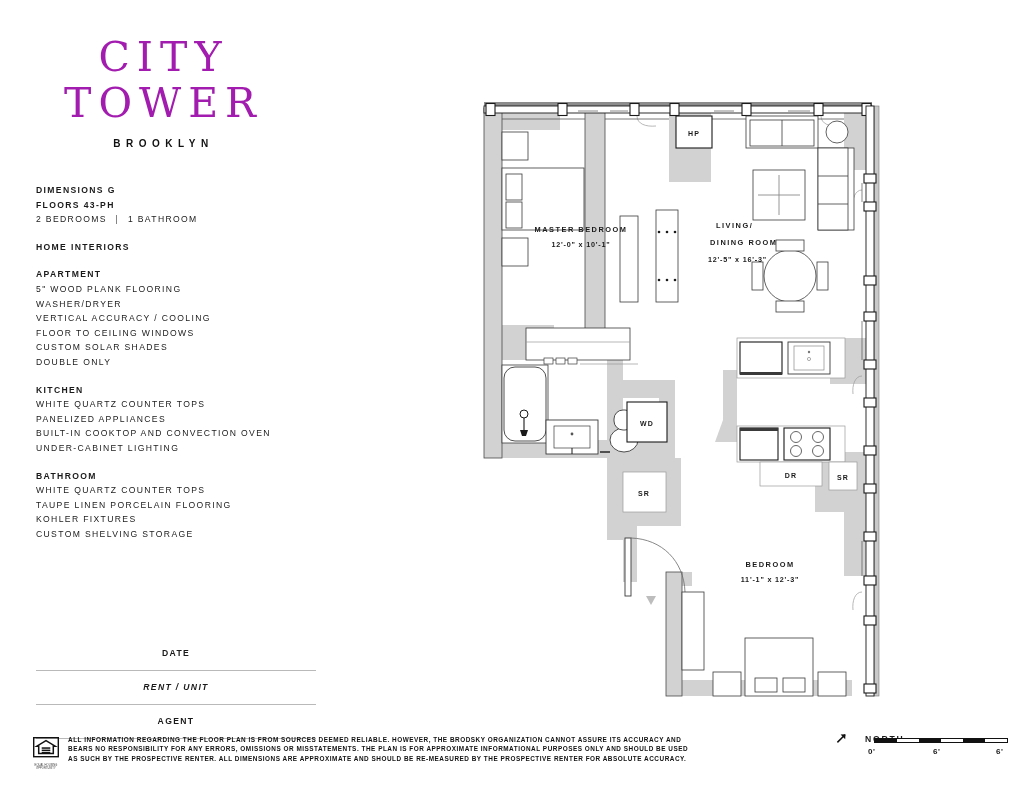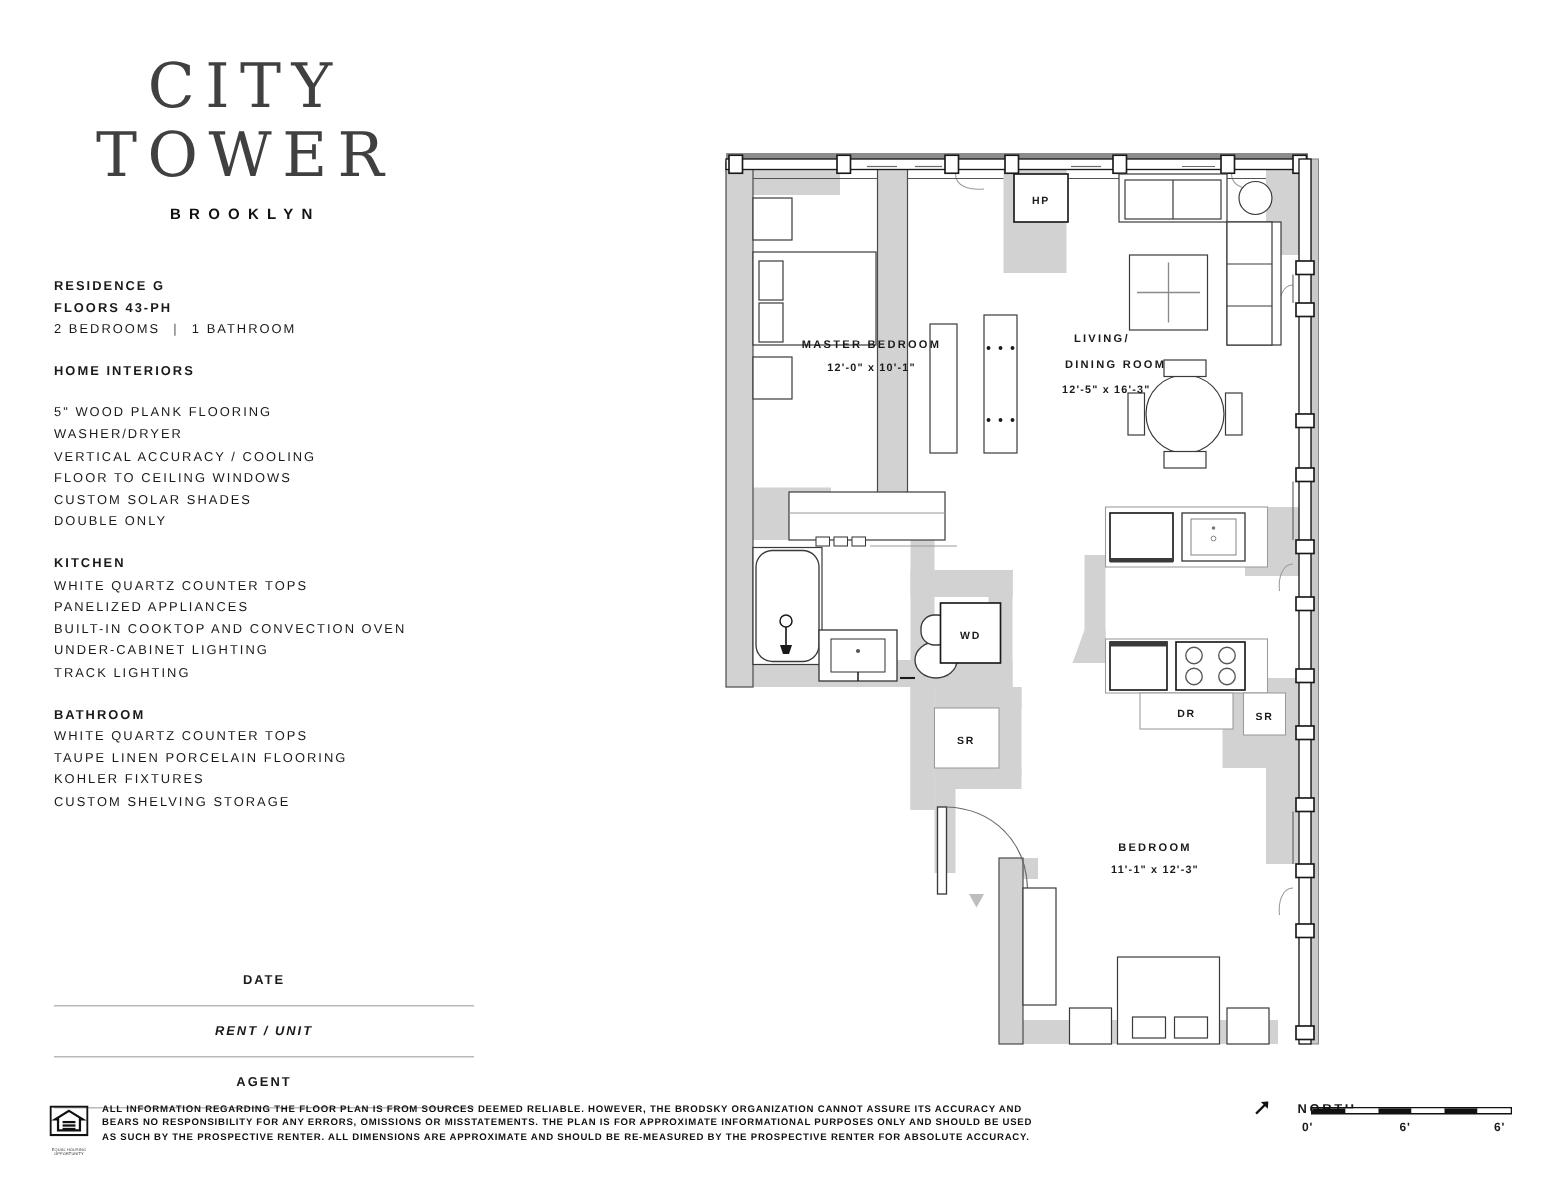--- a/index.html
+++ b/index.html
@@ -7,21 +7,21 @@
        font-family:"Liberation Sans","DejaVu Sans",sans-serif;color:#1a1a1a;}
 
   .page{position:absolute;inset:0;}
 
   
   .left{position:absolute;left:36px;top:34px;width:300px;}
 
   .logo{text-align:center;width:255px;}
   .logo-line{font-family:"DejaVu Serif","Liberation Serif",serif;
        font-size:41px;letter-spacing:7px;line-height:46px;font-weight:400;
-       color:#404040;}
+       color:#a21caf;}
   .logo-sub{font-size:10px;letter-spacing:5.5px;font-weight:700;
        margin-top:12px;color:#111;}
 
   .specs{margin-top:34px;font-size:8.6px;letter-spacing:1.35px;line-height:14.6px;}
   .spec-head{font-weight:700;}
   .spec-row{white-space:nowrap;}
   .gap{height:13px;}
   .divider-pipe{display:inline-block;padding:0 5px;color:#555;}
 
   
@@ -66,46 +66,46 @@
 
   <div class="left">
 
     <div class="logo">
       <div class="logo-line">CITY</div>
       <div class="logo-line">TOWER</div>
       <div class="logo-sub">BROOKLYN</div>
     </div>
 
     <div class="specs">
-      <div class="spec-row spec-head">RESIDENCE G</div>
+      <div class="spec-row spec-head">DIMENSIONS G</div>
       <div class="spec-row spec-head">FLOORS 43-PH</div>
       <div class="spec-row">
         <span>2 BEDROOMS</span>
         <span class="divider-pipe">|</span>
         <span>1 BATHROOM</span>
       </div>
 
       <div class="gap"></div>
       <div class="spec-row spec-head">HOME INTERIORS</div>
 
       <div class="gap"></div>
+      <div class="spec-row spec-head">APARTMENT</div>
       <div class="spec-row">5"  WOOD PLANK FLOORING</div>
       <div class="spec-row">WASHER/DRYER</div>
       <div class="spec-row">VERTICAL ACCURACY / COOLING</div>
       <div class="spec-row">FLOOR TO CEILING WINDOWS</div>
       <div class="spec-row">CUSTOM SOLAR SHADES</div>
       <div class="spec-row">DOUBLE ONLY</div>
 
       <div class="gap"></div>
       <div class="spec-row spec-head">KITCHEN</div>
       <div class="spec-row">WHITE QUARTZ COUNTER TOPS</div>
       <div class="spec-row">PANELIZED APPLIANCES</div>
       <div class="spec-row">BUILT-IN COOKTOP AND CONVECTION OVEN</div>
       <div class="spec-row">UNDER-CABINET LIGHTING</div>
-      <div class="spec-row">TRACK LIGHTING</div>
 
       <div class="gap"></div>
       <div class="spec-row spec-head">BATHROOM</div>
       <div class="spec-row">WHITE QUARTZ COUNTER TOPS</div>
       <div class="spec-row">TAUPE LINEN PORCELAIN FLOORING</div>
       <div class="spec-row">KOHLER FIXTURES</div>
       <div class="spec-row">CUSTOM SHELVING STORAGE</div>
     </div>
   </div>
 

